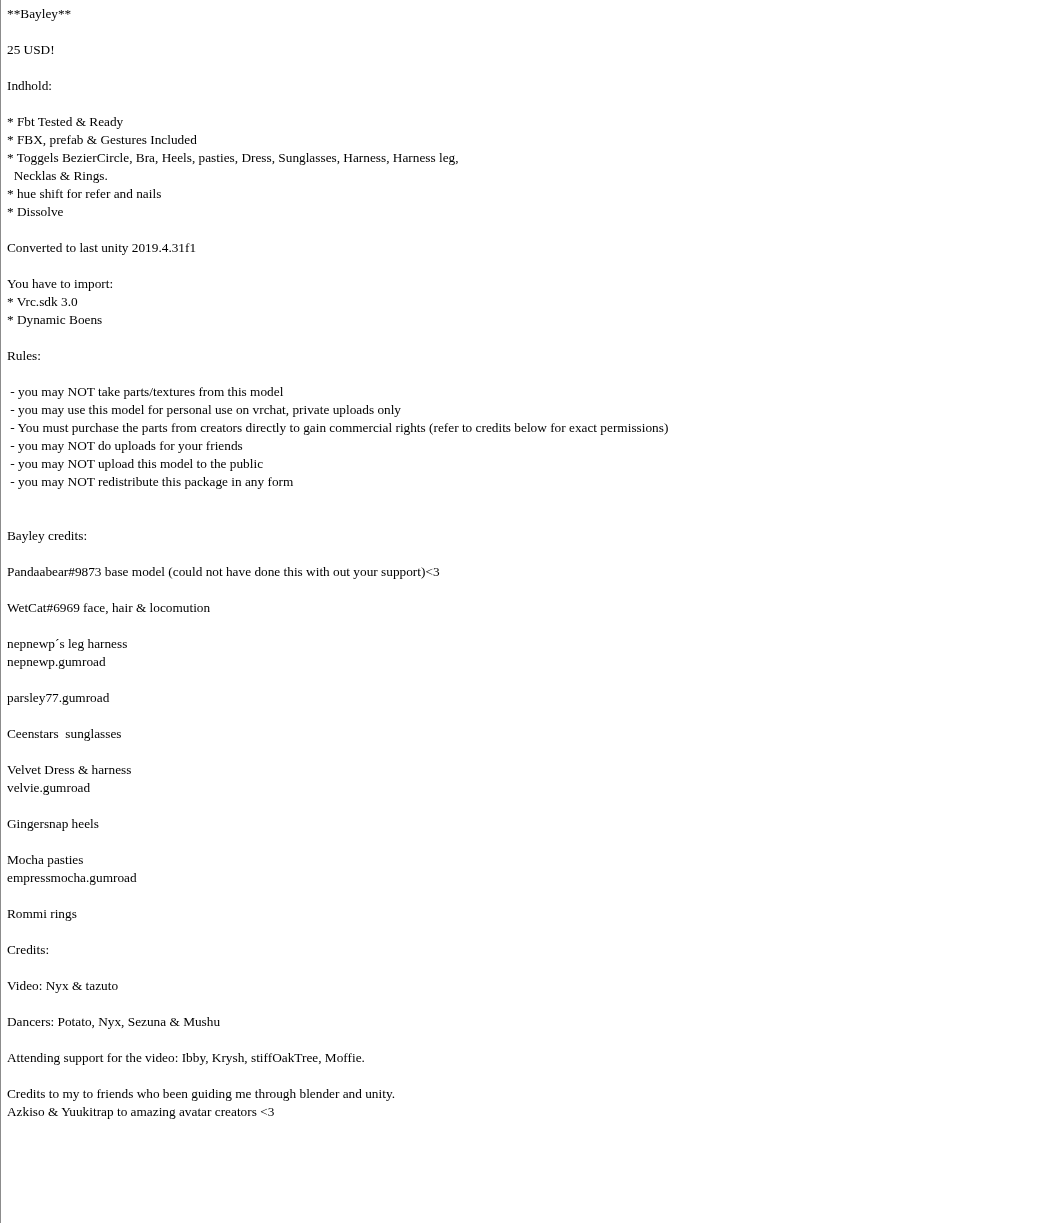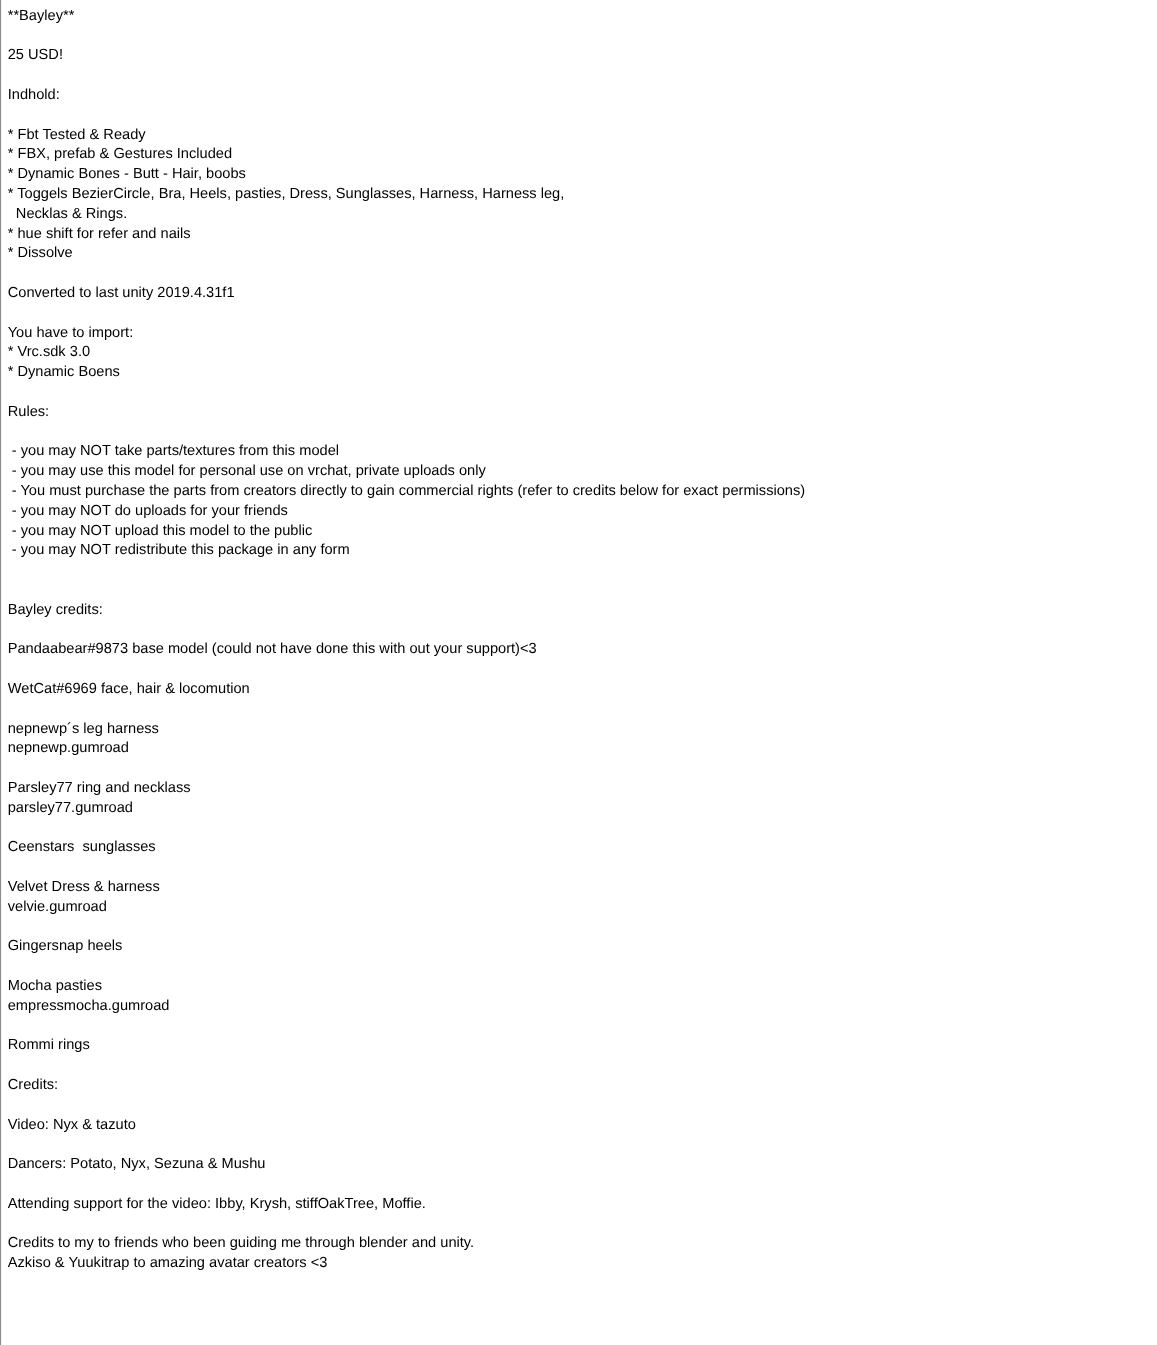--- a/index.html
+++ b/index.html
@@ -17,21 +17,21 @@
   }
   .text-page {
     position: absolute;
     top: 0;
     left: 0;
     width: 1052px;
     height: 1223px;
     border-left: 1px solid #8c8c8c;
     padding: 5px 8px 0 6px;
     background: #ffffff;
-    font-family: Liberation Sans, sans-serif;
+    font-family: Liberation Serif, serif;
     font-size: 13.3px;
     line-height: 18px;
     color: #000000;
   }
   .line {
     white-space: pre;
     min-height: 18px;
   }
 </style>
 </head>
@@ -40,21 +40,20 @@
 <div class="viewport">
   <div class="text-page">
       <div class="line">**Bayley**</div>
       <div class="line"></div>
       <div class="line">25 USD!</div>
       <div class="line"></div>
       <div class="line">Indhold:</div>
       <div class="line"></div>
       <div class="line">* Fbt Tested &amp; Ready</div>
       <div class="line">* FBX, prefab &amp; Gestures Included</div>
-      <div class="line">* Dynamic Bones - Butt - Hair, boobs</div>
       <div class="line">* Toggels BezierCircle, Bra, Heels, pasties, Dress, Sunglasses, Harness, Harness leg,</div>
       <div class="line">  Necklas &amp; Rings.</div>
       <div class="line">* hue shift for refer and nails</div>
       <div class="line">* Dissolve</div>
       <div class="line"></div>
       <div class="line">Converted to last unity 2019.4.31f1</div>
       <div class="line"></div>
       <div class="line">You have to import:</div>
       <div class="line">* Vrc.sdk 3.0</div>
       <div class="line">* Dynamic Boens</div>
@@ -71,21 +70,20 @@
       <div class="line"></div>
       <div class="line">Bayley credits:</div>
       <div class="line"></div>
       <div class="line">Pandaabear#9873 base model (could not have done this with out your support)&lt;3</div>
       <div class="line"></div>
       <div class="line">WetCat#6969 face, hair &amp; locomution</div>
       <div class="line"></div>
       <div class="line">nepnewp´s leg harness</div>
       <div class="line">nepnewp.gumroad</div>
       <div class="line"></div>
-      <div class="line">Parsley77 ring and necklass</div>
       <div class="line">parsley77.gumroad</div>
       <div class="line"></div>
       <div class="line">Ceenstars  sunglasses</div>
       <div class="line"></div>
       <div class="line">Velvet Dress &amp; harness</div>
       <div class="line">velvie.gumroad</div>
       <div class="line"></div>
       <div class="line">Gingersnap heels</div>
       <div class="line"></div>
       <div class="line">Mocha pasties</div>

